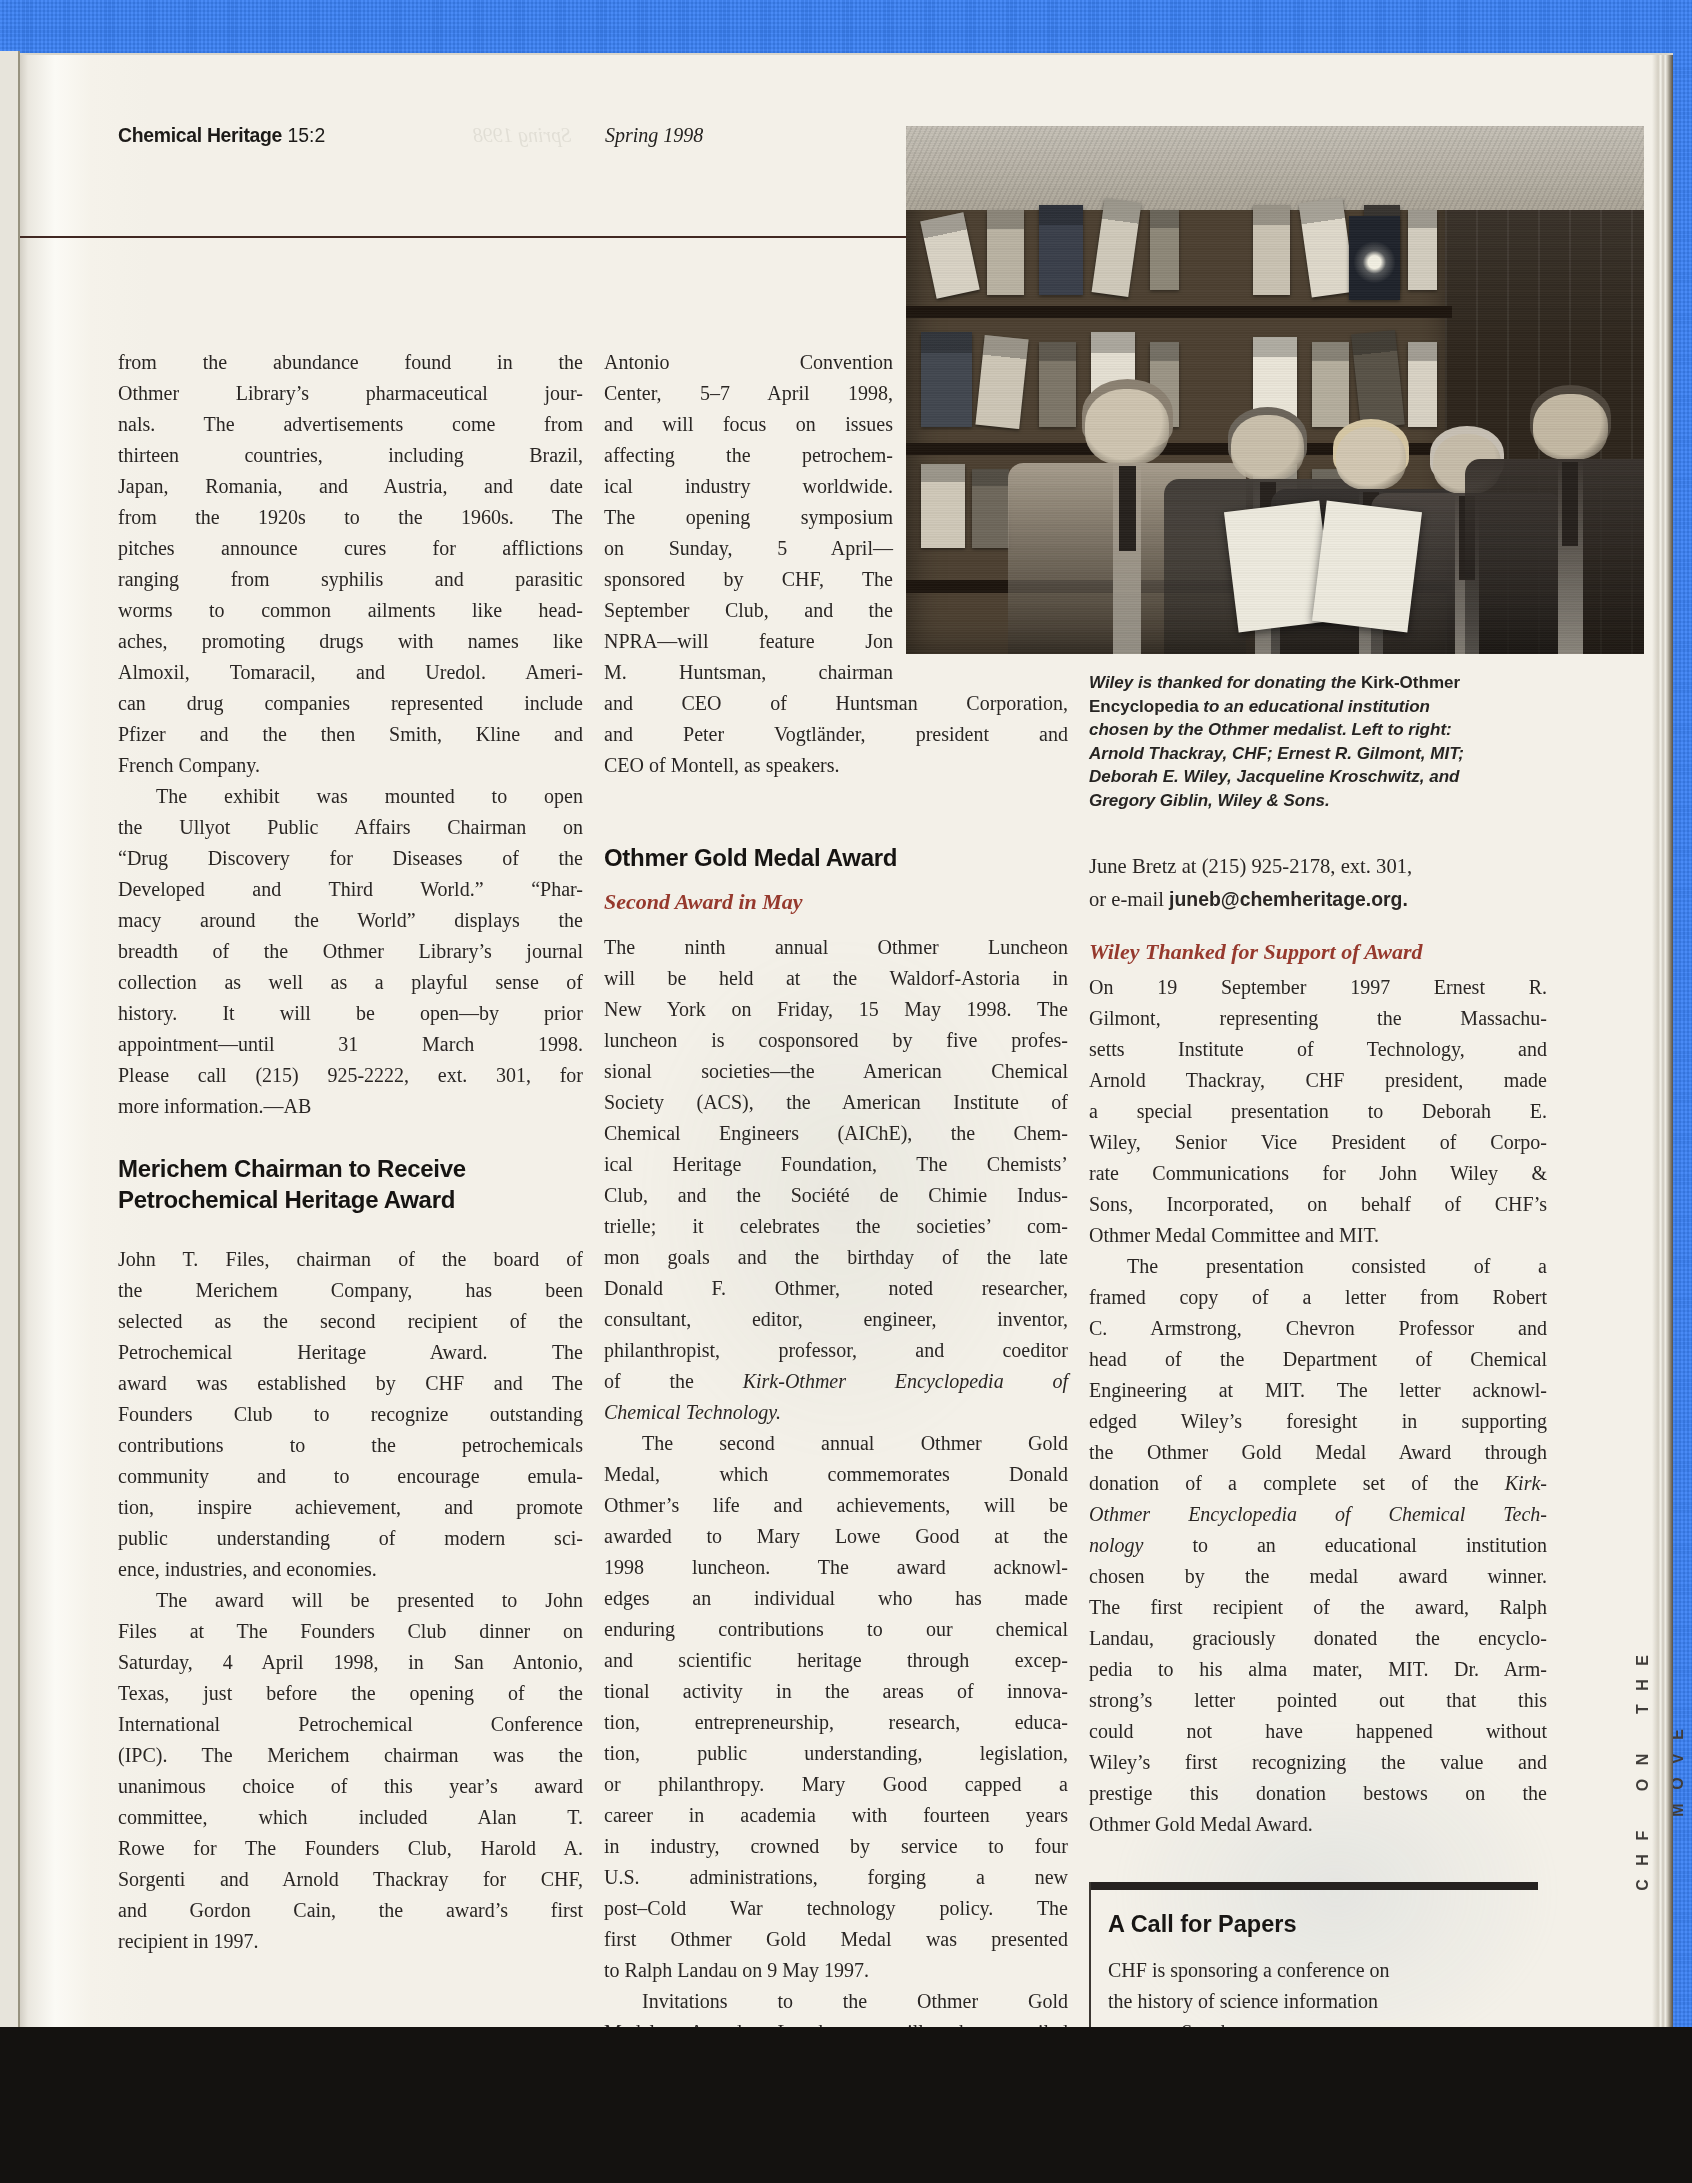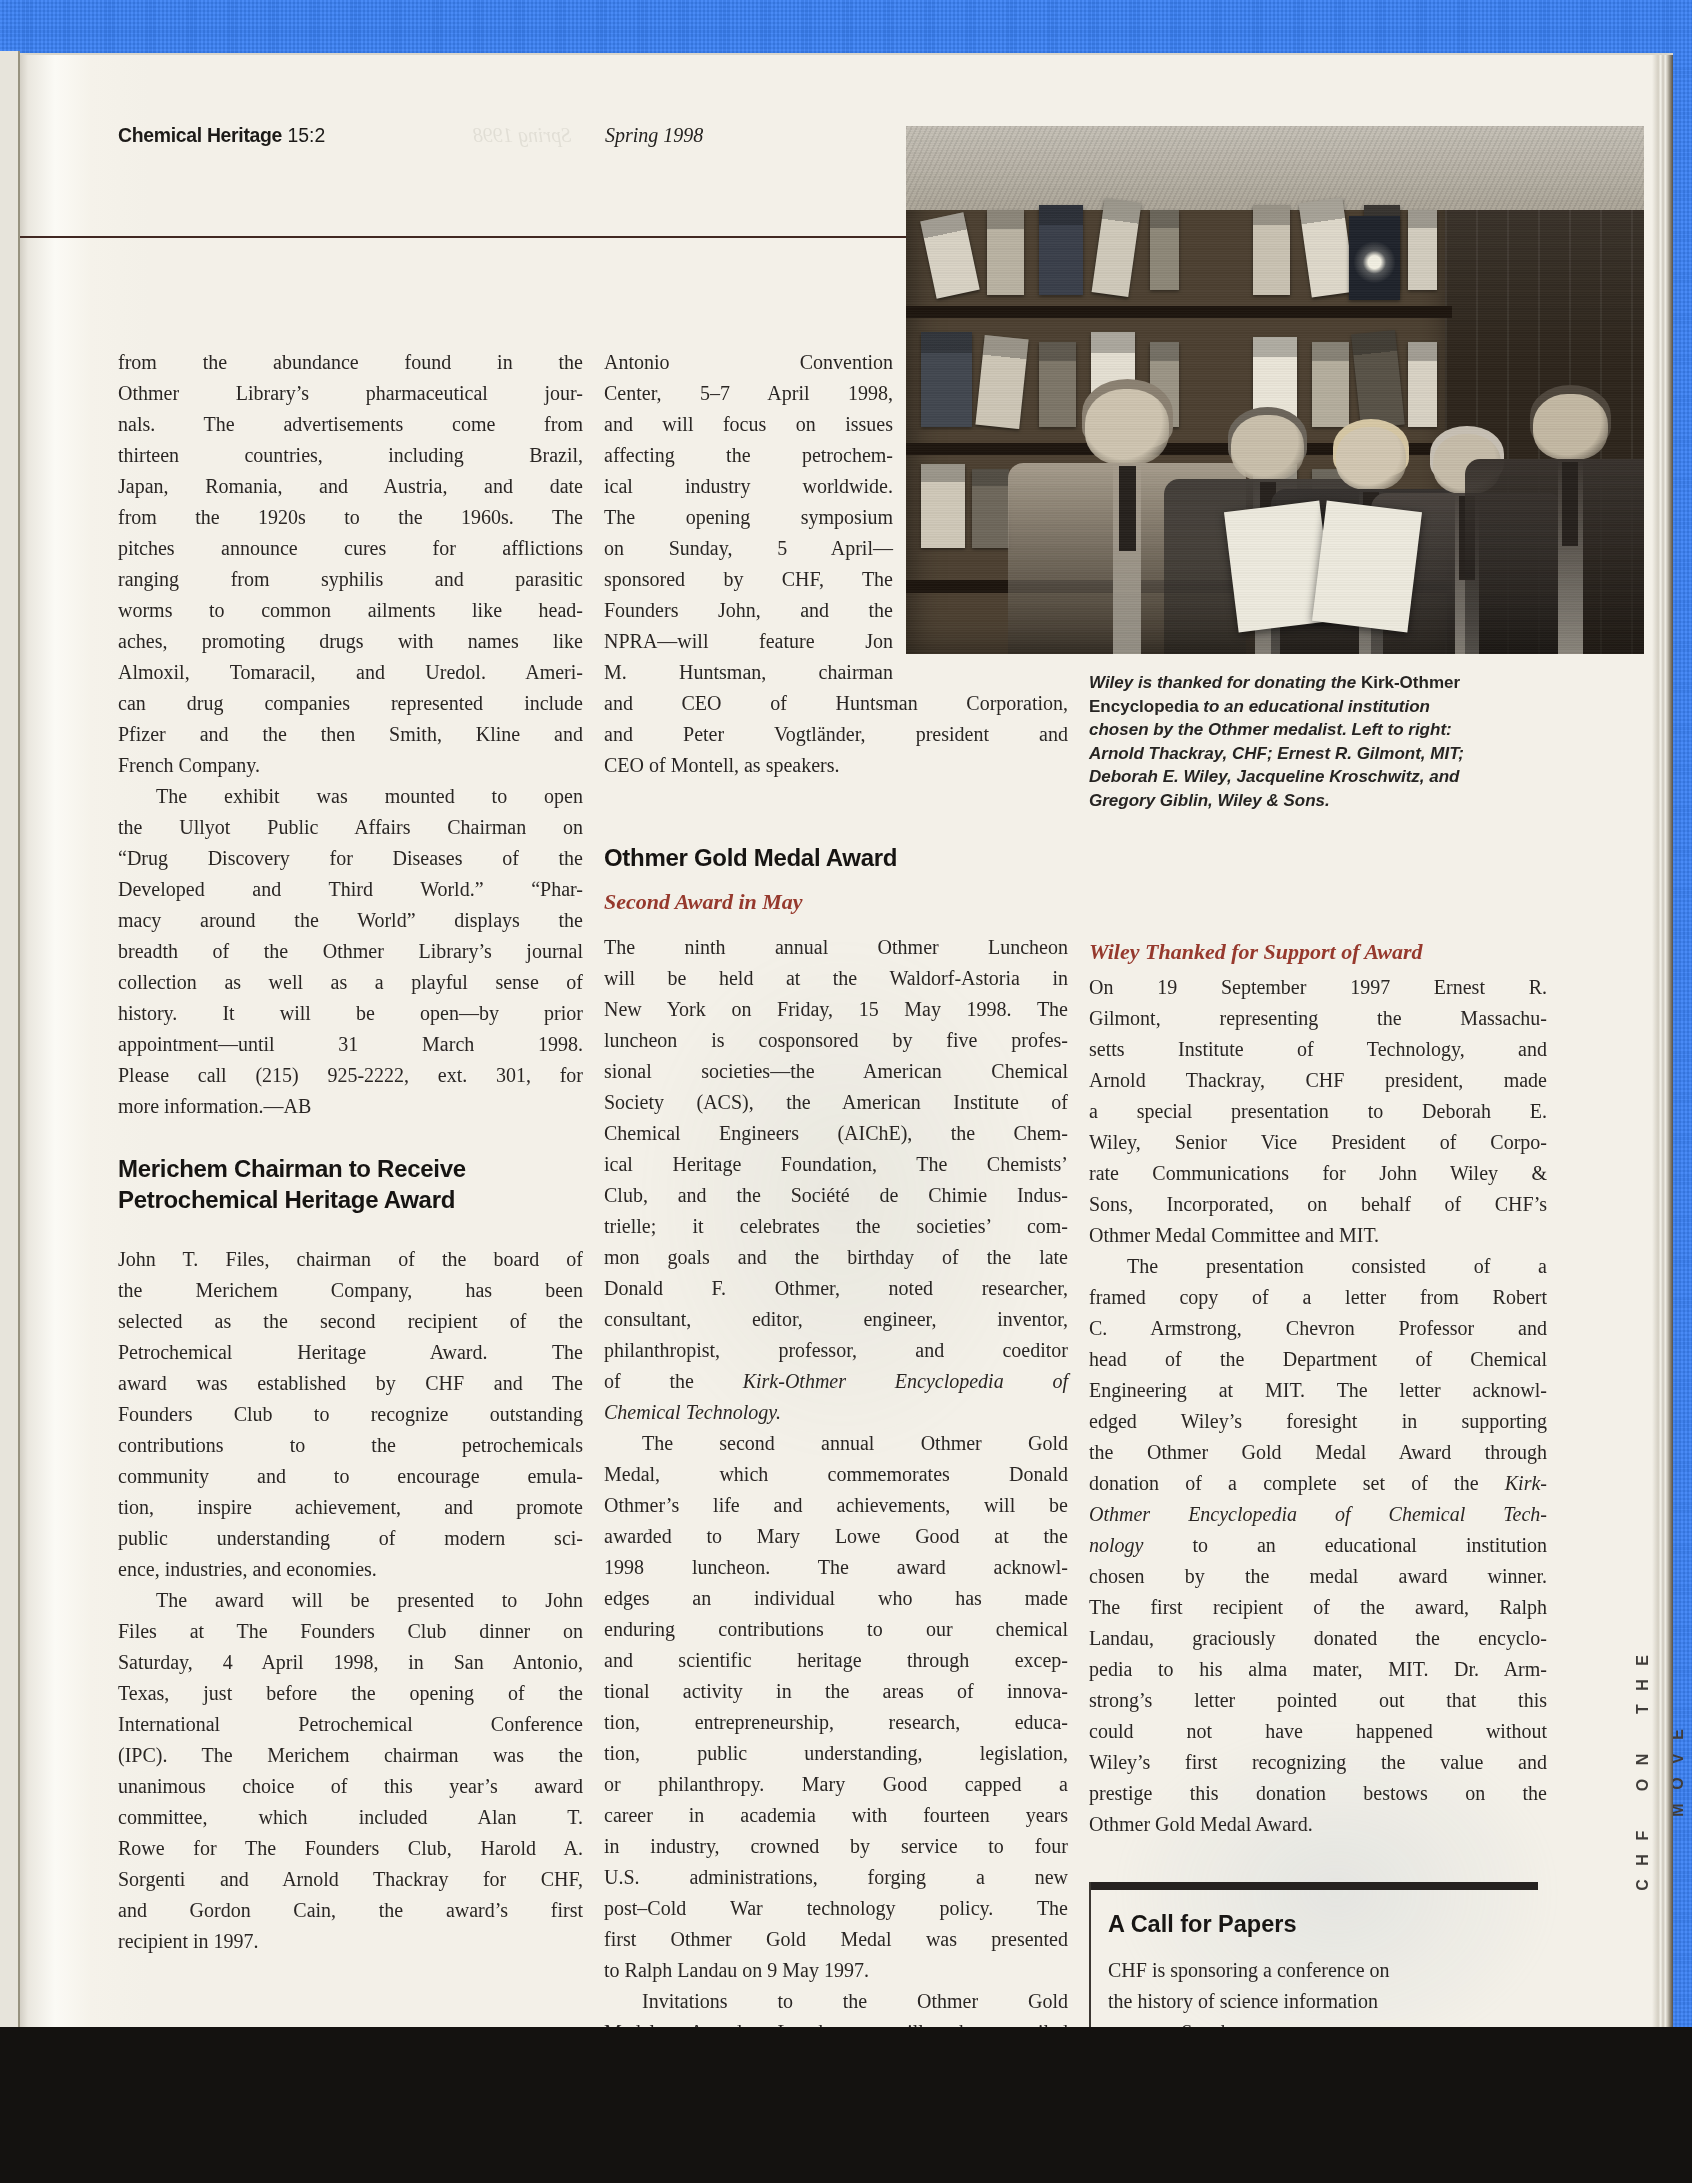--- a/index.html
+++ b/index.html
@@ -260,21 +260,21 @@
       <div class="colbody">
           <div class="para" style="width: 289px;">
             <div class="tline">Antonio Convention</div>
             <div class="tline">Center, 5–7 April 1998,</div>
             <div class="tline">and will focus on issues</div>
             <div class="tline">affecting the petrochem-</div>
             <div class="tline">ical industry worldwide.</div>
             <div class="tline">The opening symposium</div>
             <div class="tline">on Sunday, 5 April—</div>
             <div class="tline">sponsored by CHF, The</div>
-            <div class="tline">Founders John, and the</div>
+            <div class="tline">September Club, and the</div>
             <div class="tline">NPRA—will feature Jon</div>
             <div class="tline">M. Huntsman, chairman</div>
           </div>
           <div class="para">
             <div class="tline">and CEO of Huntsman Corporation,</div>
             <div class="tline">and Peter Vogtländer, president and</div>
             <div class="tline ragged">CEO of Montell, as speakers.</div>
           </div>
         </div>
       <div class="h2">Othmer Gold Medal Award</div>
@@ -319,20 +319,24 @@
             <div class="tline ragged">to Ralph Landau on 9 May 1997.</div>
           </div>
           <div class="para indent">
             <div class="tline">Invitations to the Othmer Gold</div>
             <div class="tline">Medal Award Luncheon will be mailed</div>
             <div class="tline">in early spring. For information contact</div>
           </div>
         </div>
     </div>
 
+    <div class="junebretz">
+        <div>June Bretz at (215) 925-2178, ext. 301,</div>
+        <div>or e-mail <b>juneb@chemheritage.org.</b></div>
+      </div>
     <div class="wileyhead redsub">Wiley Thanked for Support of Award</div>
     <div class="col col3body">
         <div class="para">
           <div class="tline">On 19 September 1997 Ernest R.</div>
           <div class="tline">Gilmont, representing the Massachu-</div>
           <div class="tline">setts Institute of Technology, and</div>
           <div class="tline">Arnold Thackray, CHF president, made</div>
           <div class="tline">a special presentation to Deborah E.</div>
           <div class="tline">Wiley, Senior Vice President of Corpo-</div>
           <div class="tline">rate Communications for John Wiley &amp;</div>

